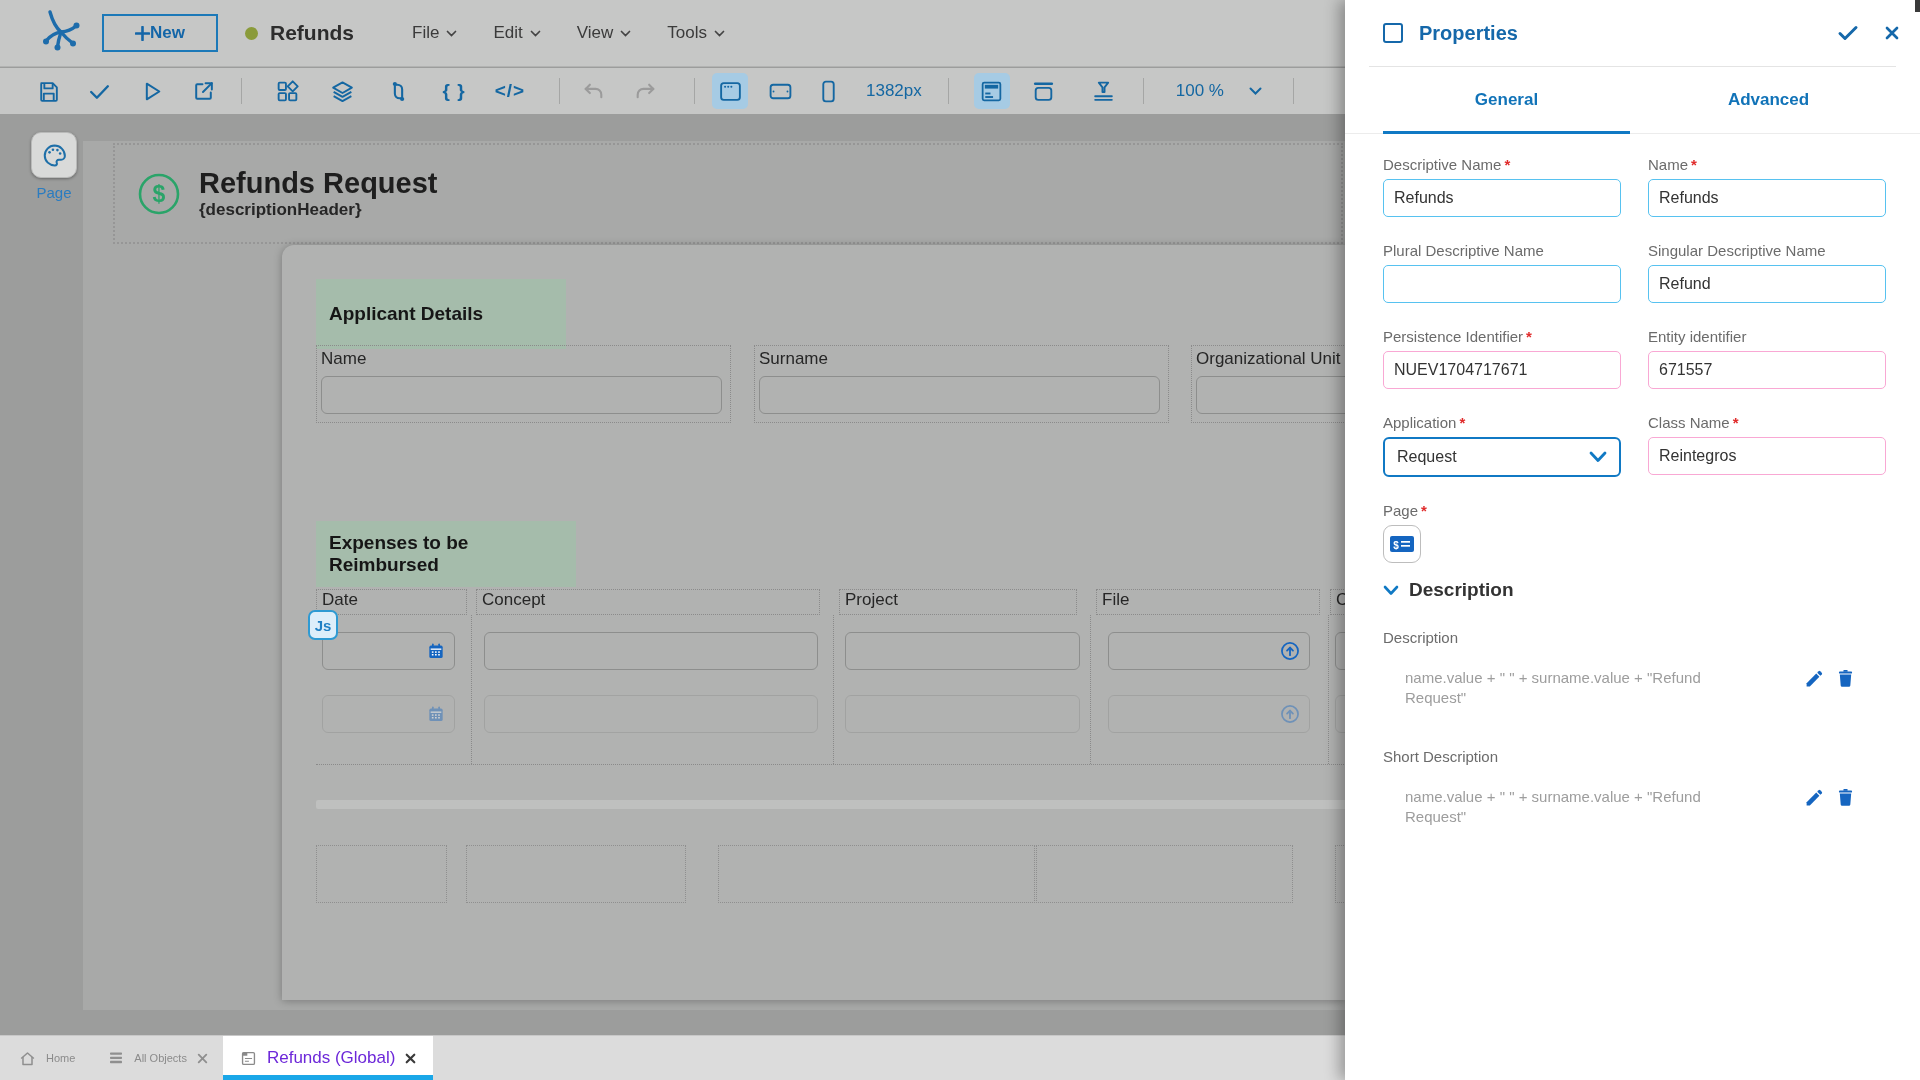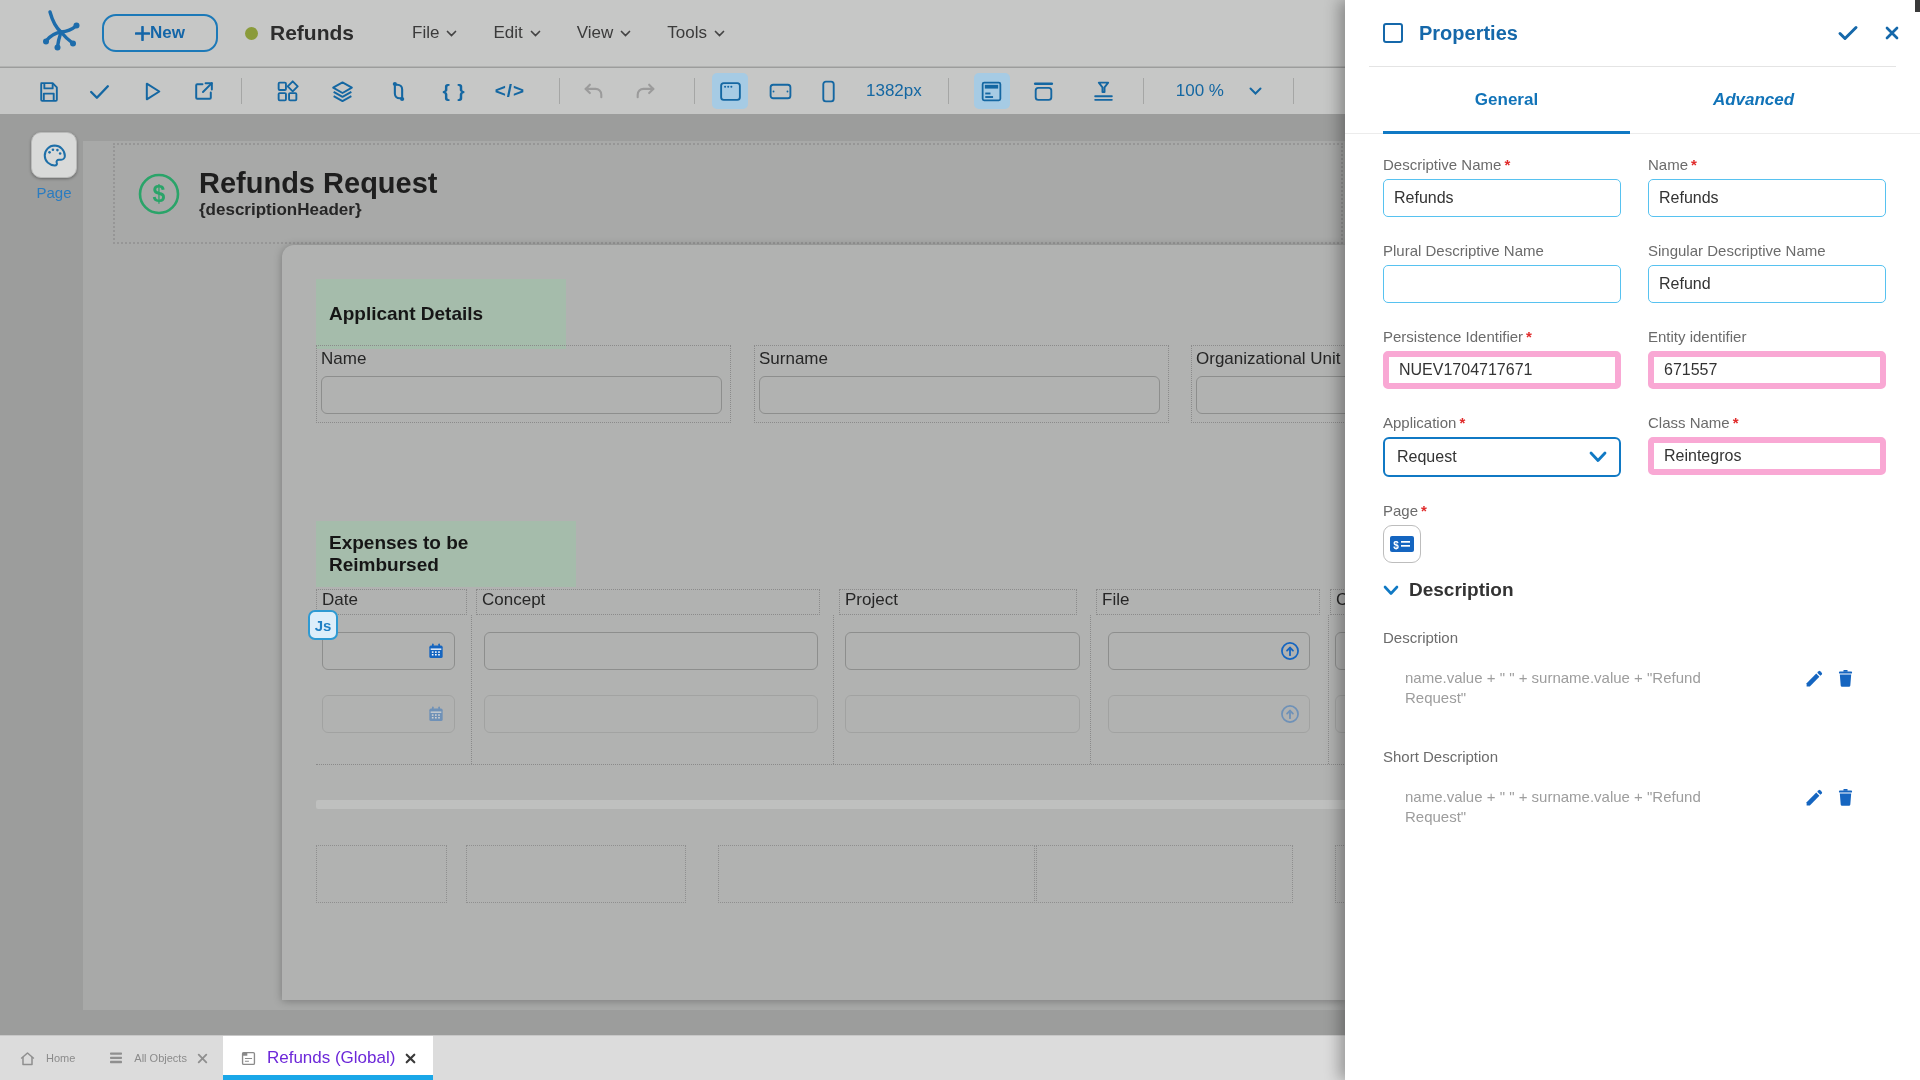--- a/index.html
+++ b/index.html
@@ -8,21 +8,21 @@
     position:relative; width:1920px; height:1080px; overflow:hidden;
     background:#9c9d9c; font-family:"Liberation Sans", sans-serif;
     -webkit-font-smoothing:antialiased;
   }
   svg { display:block; }
 
   
   .menubar { position:absolute; left:0; top:0; width:1345px; height:67px;
     background:#c6c7c6; border-bottom:1px solid #b2b3b2; display:flex; align-items:center; z-index:2;}
   .logo { margin-left:34px; cursor:pointer; }
-  .new-btn { margin-left:18px; width:116px; height:38px; border:2px solid #1c79b8; border-radius:14px;
+  .new-btn { margin-left:18px; width:116px; height:38px; border:2px solid #1c79b8; border-radius:0;
     background:transparent; color:#1466a8; font-weight:bold; font-size:17px;
     display:flex; align-items:center; justify-content:center; cursor:pointer; font-family:inherit;}
   .doc-dot { width:13px; height:13px; border-radius:50%; background:#8a9b3a; margin-left:27px;}
   .doc-title { margin-left:12px; font-size:21px; font-weight:bold; color:#2d2d2d;}
   .menu-item { margin-left:20px; padding:6px 8px; display:flex; align-items:center; gap:7px;
     color:#3b3b3b; font-size:17px; cursor:pointer;}
   .menu-item.first { margin-left:50px; }
 
   
   .toolbar { position:absolute; left:0; top:68px; width:1345px; height:46px;
@@ -115,32 +115,32 @@
   .props-checkbox { width:20px; height:20px; border:2px solid #1568aa; border-radius:3px; cursor:pointer;}
   .props-title { margin-left:16px; font-size:20px; font-weight:bold; color:#1568aa;}
   .ph-action { cursor:pointer; }
   .ph-action.confirm { margin-left:auto; }
   .ph-action.close { margin-left:22px; }
   .props-sep { height:1px; background:#e4e4e4; margin:0 24px;}
   .props-tabs { position:relative; height:67px; border-bottom:1px solid #ececec;}
   .ptab { position:absolute; top:0; height:100%; display:flex; align-items:center; justify-content:center;
     font-weight:bold; font-size:17px; color:#1173b8; cursor:pointer;}
   #tab-general  { left:38px;  width:247px;}
-  #tab-advanced { left:285px; width:247px;font-style:italic;}
+  #tab-advanced { left:300px; width:247px;}
   .tab-underline { position:absolute; left:38px; bottom:-1px; width:247px; height:3px; background:#1079c4;}
 
   .props-body { padding:22px 64px 0 38px;}
   .fgrid { display:grid; grid-template-columns:238px 238px; column-gap:27px;}
   .fld { margin-bottom:25px;}
   .flabel { font-size:15px; color:#6b6b6b; margin-bottom:6px;}
   .req { color:#e02b2b; margin-left:3px; font-weight:bold;}
   .pinput { width:100%; height:38px; border-radius:5px; font-size:16px; color:#333;
     padding:0 10px; background:#fff; outline:none; font-family:inherit;}
   .b-cyan { border:1px solid #57c2f0;}
-  .b-gray { border:6px solid #f9a8d4;}
+  .b-gray { border:1px solid #f9a8d4;}
   .dropdown { height:40px; border:2px solid #1079c4; border-radius:6px; display:flex; align-items:center;
     justify-content:space-between; padding:0 12px; font-size:16px; color:#333; cursor:pointer;}
   .icon-btn { width:38px; height:38px; border:1px solid #bdbdbd; border-radius:9px;
     display:flex; align-items:center; justify-content:center; cursor:pointer;}
   .desc-head { display:flex; align-items:center; gap:10px; margin-top:16px;
     color:#333; font-size:19px; font-weight:bold; cursor:pointer;}
   .desc-label { margin-top:28px; font-size:15px; color:#6b6b6b;}
   .desc-row { display:flex; margin-top:22px;}
   .desc-value { width:330px; margin-left:22px; font-size:15px; line-height:20px; color:#9d9d9d;}
   .desc-actions { margin-left:auto; display:flex; gap:10px; align-items:flex-start;}

